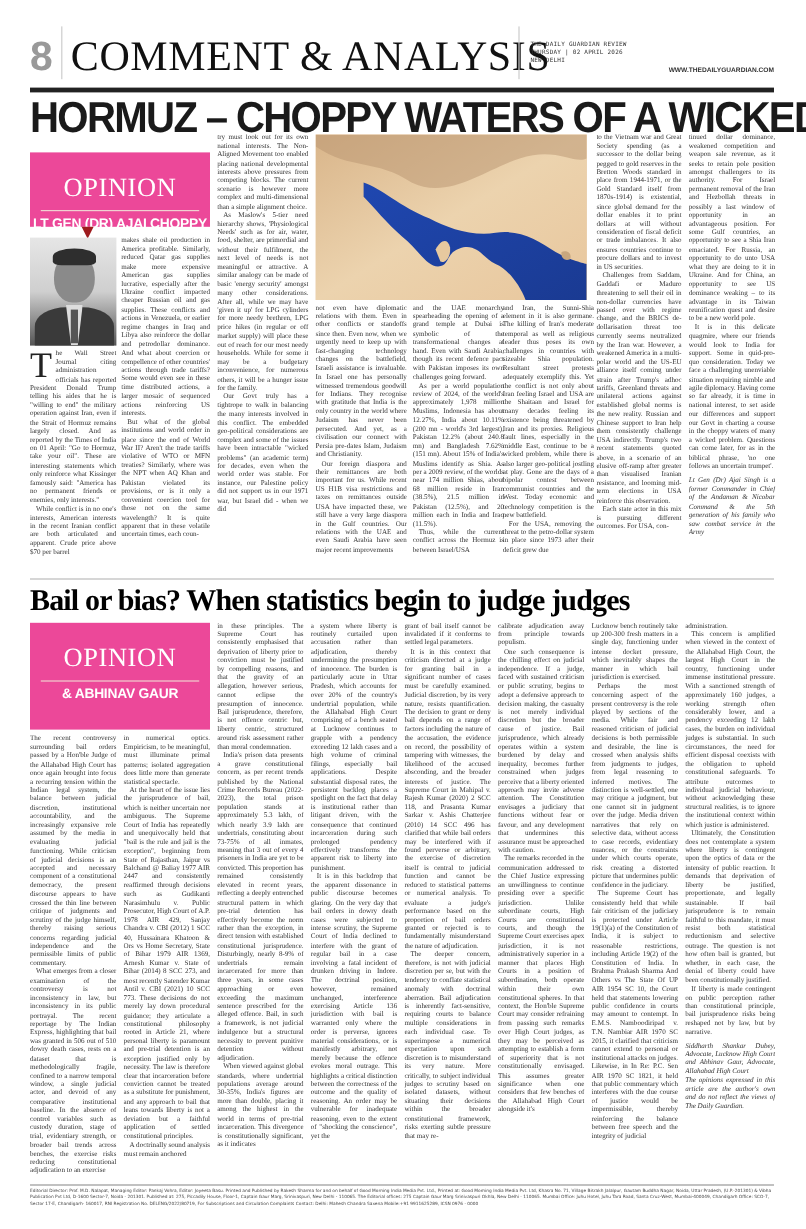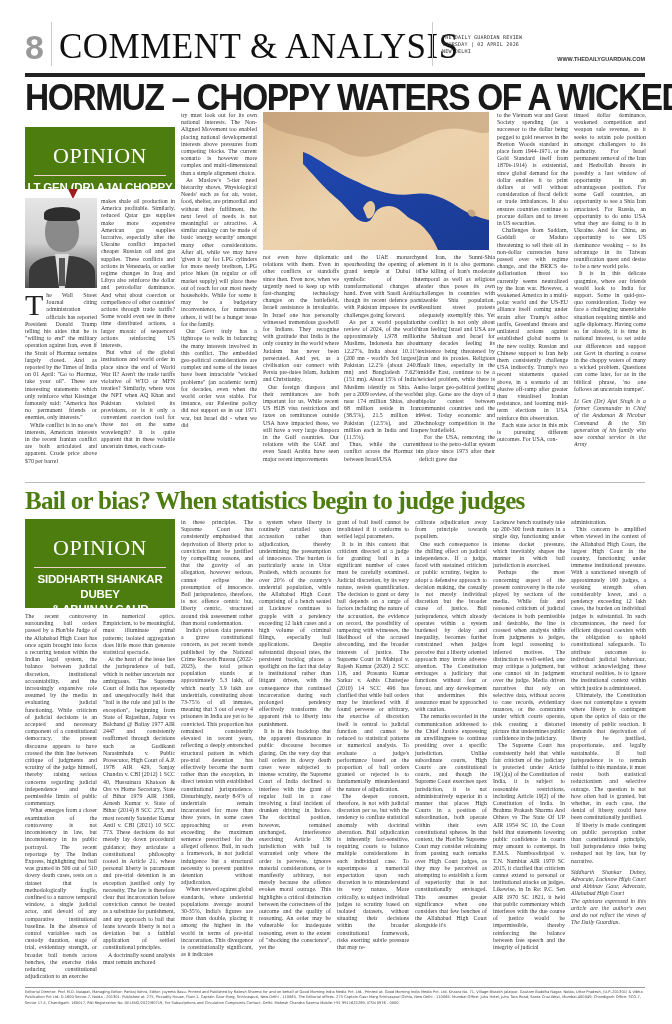--- a/index.html
+++ b/index.html
@@ -9,21 +9,21 @@
   .page-num { position: absolute; left: 0; top: 6px; font-family: "Liberation Sans", sans-serif; font-weight: bold; font-size: 34px; color: #999; }
   .mast-sep { position: absolute; left: 26px; top: 0; width: 1px; height: 44px; background: #ccc; }
   .section-title { position: absolute; left: 34px; top: 5px; font-family: "Liberation Serif", serif; font-size: 35px; letter-spacing: 0.5px; color: #111; white-space: nowrap; }
   .mast-sep2 { position: absolute; left: 407px; top: 0; width: 1px; height: 44px; background: #ccc; }
   .mast-meta { position: absolute; left: 417px; top: 12px; font-family: "DejaVu Sans Mono", monospace; font-size: 5px; line-height: 7px; color: #333; letter-spacing: 0.2px; }
   .mast-url { position: absolute; right: 0; top: 34px; font-family: "Liberation Sans", sans-serif; font-size: 5.5px; font-weight: bold; color: #333; }
   .mast-rule { position: absolute; left: 25px; top: 73px; width: 620px; height: 4px; background: #222; }
 
   .headline1 { position: absolute; left: 25px; top: 76px; width: 622px; font-family: "Liberation Sans", sans-serif; font-weight: bold; font-size: 36px; line-height: 44px; color: #1a1a1a; letter-spacing: -1.5px; transform: scaleX(0.93); transform-origin: left; white-space: nowrap; }
 
-  .op-box { position: absolute; background: #4d7c0f; color: #fff; text-align: center; }
+  .op-box { position: absolute; background: #ec4899; color: #fff; text-align: center; }
   .op-box .op-label { font-family: "Liberation Serif", serif; font-size: 22px; letter-spacing: 0.5px; }
   .op-box .op-rule { height: 1px; background: #f0d0d0; margin: 6px 9px 4px; }
   .op-box .op-author { font-family: "Liberation Sans", sans-serif; font-weight: bold; font-size: 11.5px; letter-spacing: -0.2px; line-height: 15px; }
   .op-tail { position: absolute; width: 0; height: 0; border-left: 5px solid transparent; border-right: 5px solid transparent; border-top: 10px solid #9e1b1e; }
 
   .op1 { left: 25px; top: 127px; width: 150px; height: 62px; padding-top: 16px; }
   .photo { position: absolute; left: 25px; top: 198px; width: 72px; height: 90px; background: linear-gradient(180deg, #e6e6e6 0%, #cfcfcf 50%, #555 100%); overflow: hidden; }
   .photo .head { position: absolute; left: 20px; top: 12px; width: 34px; height: 42px; border-radius: 50% 50% 45% 45%; background: #8a8a8a; }
   .photo .hair { position: absolute; left: 19px; top: 9px; width: 36px; height: 14px; border-radius: 50% 50% 20% 20%; background: #2e2e2e; }
   .photo .suit { position: absolute; left: 4px; top: 58px; width: 66px; height: 40px; border-radius: 40% 40% 0 0; background: #3a3a3a; }
@@ -33,21 +33,21 @@
   .col { position: absolute; font-family: "Liberation Serif", serif; font-size: 5.9px; line-height: 7.2px; color: #333; text-align: justify; overflow: hidden; hyphens: auto; }
   .col p { text-indent: 5px; }
   .col p.first { text-indent: 0; }
   .dropcap { float: left; font-family: "Liberation Serif", serif; font-size: 30px; line-height: 24px; margin: 1px 3px 0 0; color: #222; }
 
   .map { position: absolute; left: 263px; top: 112px; width: 226px; height: 138px; overflow: hidden; background: #e8c9a2; }
   .map svg { width: 100%; height: 100%; display: block; }
 
   .rule-gray { position: absolute; height: 1px; background: #bbb; }
 
-  .headline2 { position: absolute; left: 25px; top: 487px; font-family: "Liberation Serif", serif; font-size: 25px; color: #4d7c0f; letter-spacing: -0.7px; white-space: nowrap; }
+  .headline2 { position: absolute; left: 25px; top: 487px; font-family: "Liberation Serif", serif; font-size: 25px; color: #000000; letter-spacing: -0.7px; white-space: nowrap; }
 
   .op2 { left: 25px; top: 519px; width: 150px; height: 89px; padding-top: 16px; }
 
   .footer-rule { position: absolute; left: 25px; top: 987px; width: 620px; height: 1px; background: #999; }
   .footer { position: absolute; left: 25px; top: 990px; width: 622px; font-family: "DejaVu Sans", sans-serif; font-size: 3.6px; line-height: 5.4px; color: #444; }
 </style>
 </head>
 <body>
 
 <div class="masthead">
@@ -146,21 +146,20 @@
   <p style="margin-top:5px;text-indent:0;font-style:italic;">Lt Gen (Dr) Ajai Singh is a former Commander in Chief of the Andaman &amp; Nicobar Command &amp; the 5th generation of his family who saw combat service in the Army</p>
 </div>
 
 <div class="rule-gray" style="left:25px;top:482px;width:620px;"></div>
 
 <h2 class="headline2">Bail or bias? When statistics begin to judge judges</h2>
 
 <div class="op-box op2">
   <div class="op-label">OPINION</div>
   <div class="op-rule"></div>
-  <div class="op-author">SIDDHARTH SHANKAR DUBEY</div>
   <div class="op-author">&amp; ABHINAV GAUR</div>
 </div>
 
 <div class="col" style="left:25px;top:613px;width:72px;height:372px;">
   <p class="first">The recent controversy surrounding bail orders passed by a Hon'ble Judge of the Allahabad High Court has once again brought into focus a recurring tension within the Indian legal system, the balance between judicial discretion, institutional accountability, and the increasingly expansive role assumed by the media in evaluating judicial functioning. While criticism of judicial decisions is an accepted and necessary component of a constitutional democracy, the present discourse appears to have crossed the thin line between critique of judgments and scrutiny of the judge himself, thereby raising serious concerns regarding judicial independence and the permissible limits of public commentary.</p>
   <p>What emerges from a closer examination of the controversy is not inconsistency in law, but inconsistency in its public portrayal. The recent reportage by The Indian Express, highlighting that bail was granted in 506 out of 510 dowry death cases, rests on a dataset that is methodologically fragile, confined to a narrow temporal window, a single judicial actor, and devoid of any comparative institutional baseline. In the absence of control variables such as custody duration, stage of trial, evidentiary strength, or broader bail trends across benches, the exercise risks reducing constitutional adjudication to an exercise</p>
 </div>
 <div class="col" style="left:103px;top:613px;width:72px;height:372px;">
   <p class="first">in numerical optics. Empiricism, to be meaningful, must illuminate primal patterns; isolated aggregation does little more than generate statistical spectacle.</p>
   <p>At the heart of the issue lies the jurisprudence of bail, which is neither uncertain nor ambiguous. The Supreme Court of India has repeatedly and unequivocally held that "bail is the rule and jail is the exception", beginning from State of Rajasthan, Jaipur vs Balchand @ Baliay 1977 AIR 2447 and consistently reaffirmed through decisions such as Gudikanti Narasimhulu v. Public Prosecutor, High Court of A.P. 1978 AIR 429, Sanjay Chandra v. CBI (2012) 1 SCC 40, Hussainara Khatoon &amp; Ors vs Home Secretary, State of Bihar 1979 AIR 1369, Arnesh Kumar v. State of Bihar (2014) 8 SCC 273, and most recently Satender Kumar Antil v. CBI (2021) 10 SCC 773. These decisions do not merely lay down procedural guidance; they articulate a constitutional philosophy rooted in Article 21, where personal liberty is paramount and pre-trial detention is an exception justified only by necessity. The law is therefore clear that incarceration before conviction cannot be treated as a substitute for punishment, and any approach to bail that leans towards liberty is not a deviation but a faithful application of settled constitutional principles.</p>

